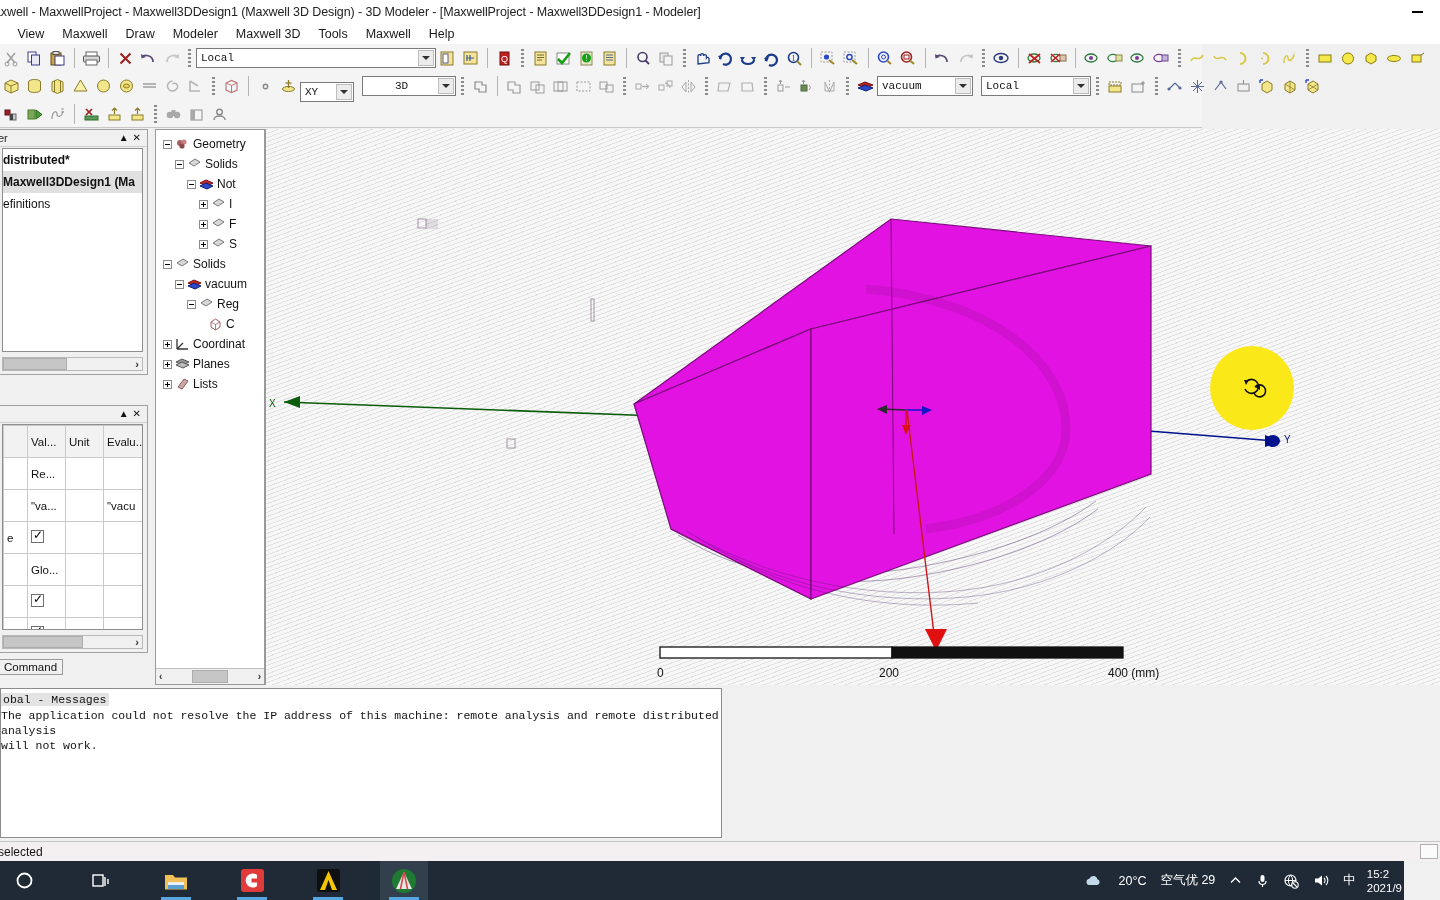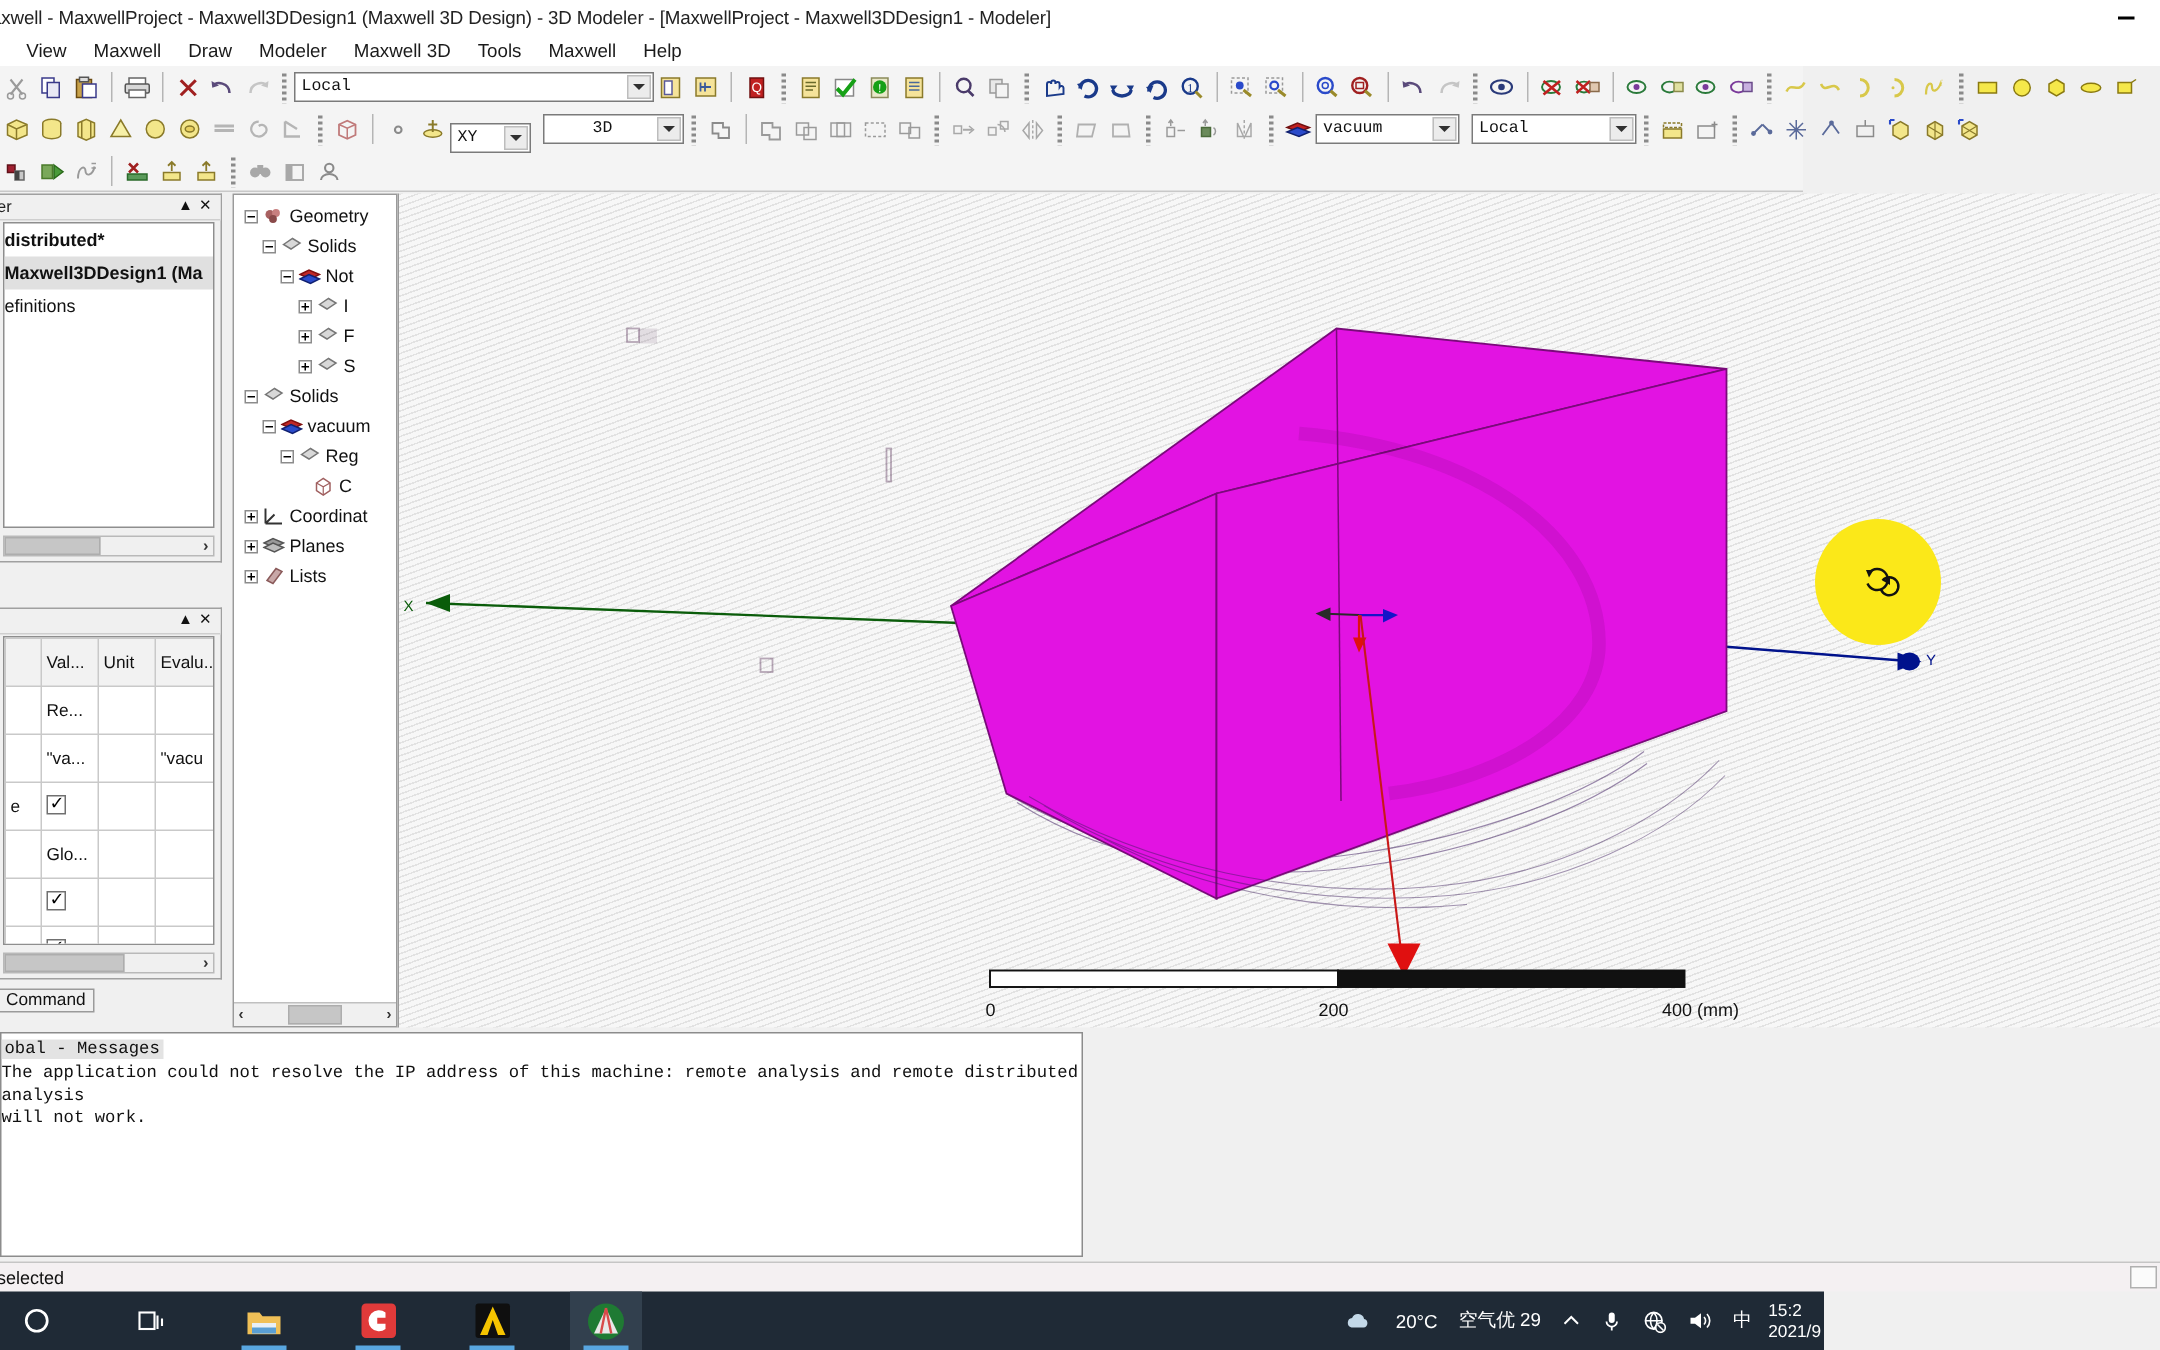--- a/index.html
+++ b/index.html
@@ -247,21 +247,21 @@
     font-size: 12px; color: #111;
   }
   .statusbar .st-text { margin-left: -2px; }
   .statusbar .st-right {
     position: absolute; right: 2px; top: 2px; width: 18px; height: 15px;
     border: 1px solid #b0b0b0; background: #fbfbfb;
   }
 
   
   .taskbar {
-    position: absolute; left: 0; top: 861px; width: 1216px; height: 39px;
+    position: absolute; left: 0; top: 861px; width: 1404px; height: 39px;
     background: #1f2a36;
     display: flex; align-items: center; gap: 28px;
   }
   .tb-item {
     width: 48px; height: 39px; display: flex;
     align-items: center; justify-content: center; position: relative;
   }
   .tb-item.active { background: #32404e; }
   .tb-underline {
     position: absolute; bottom: 0; left: 9px; right: 9px; height: 3px;

